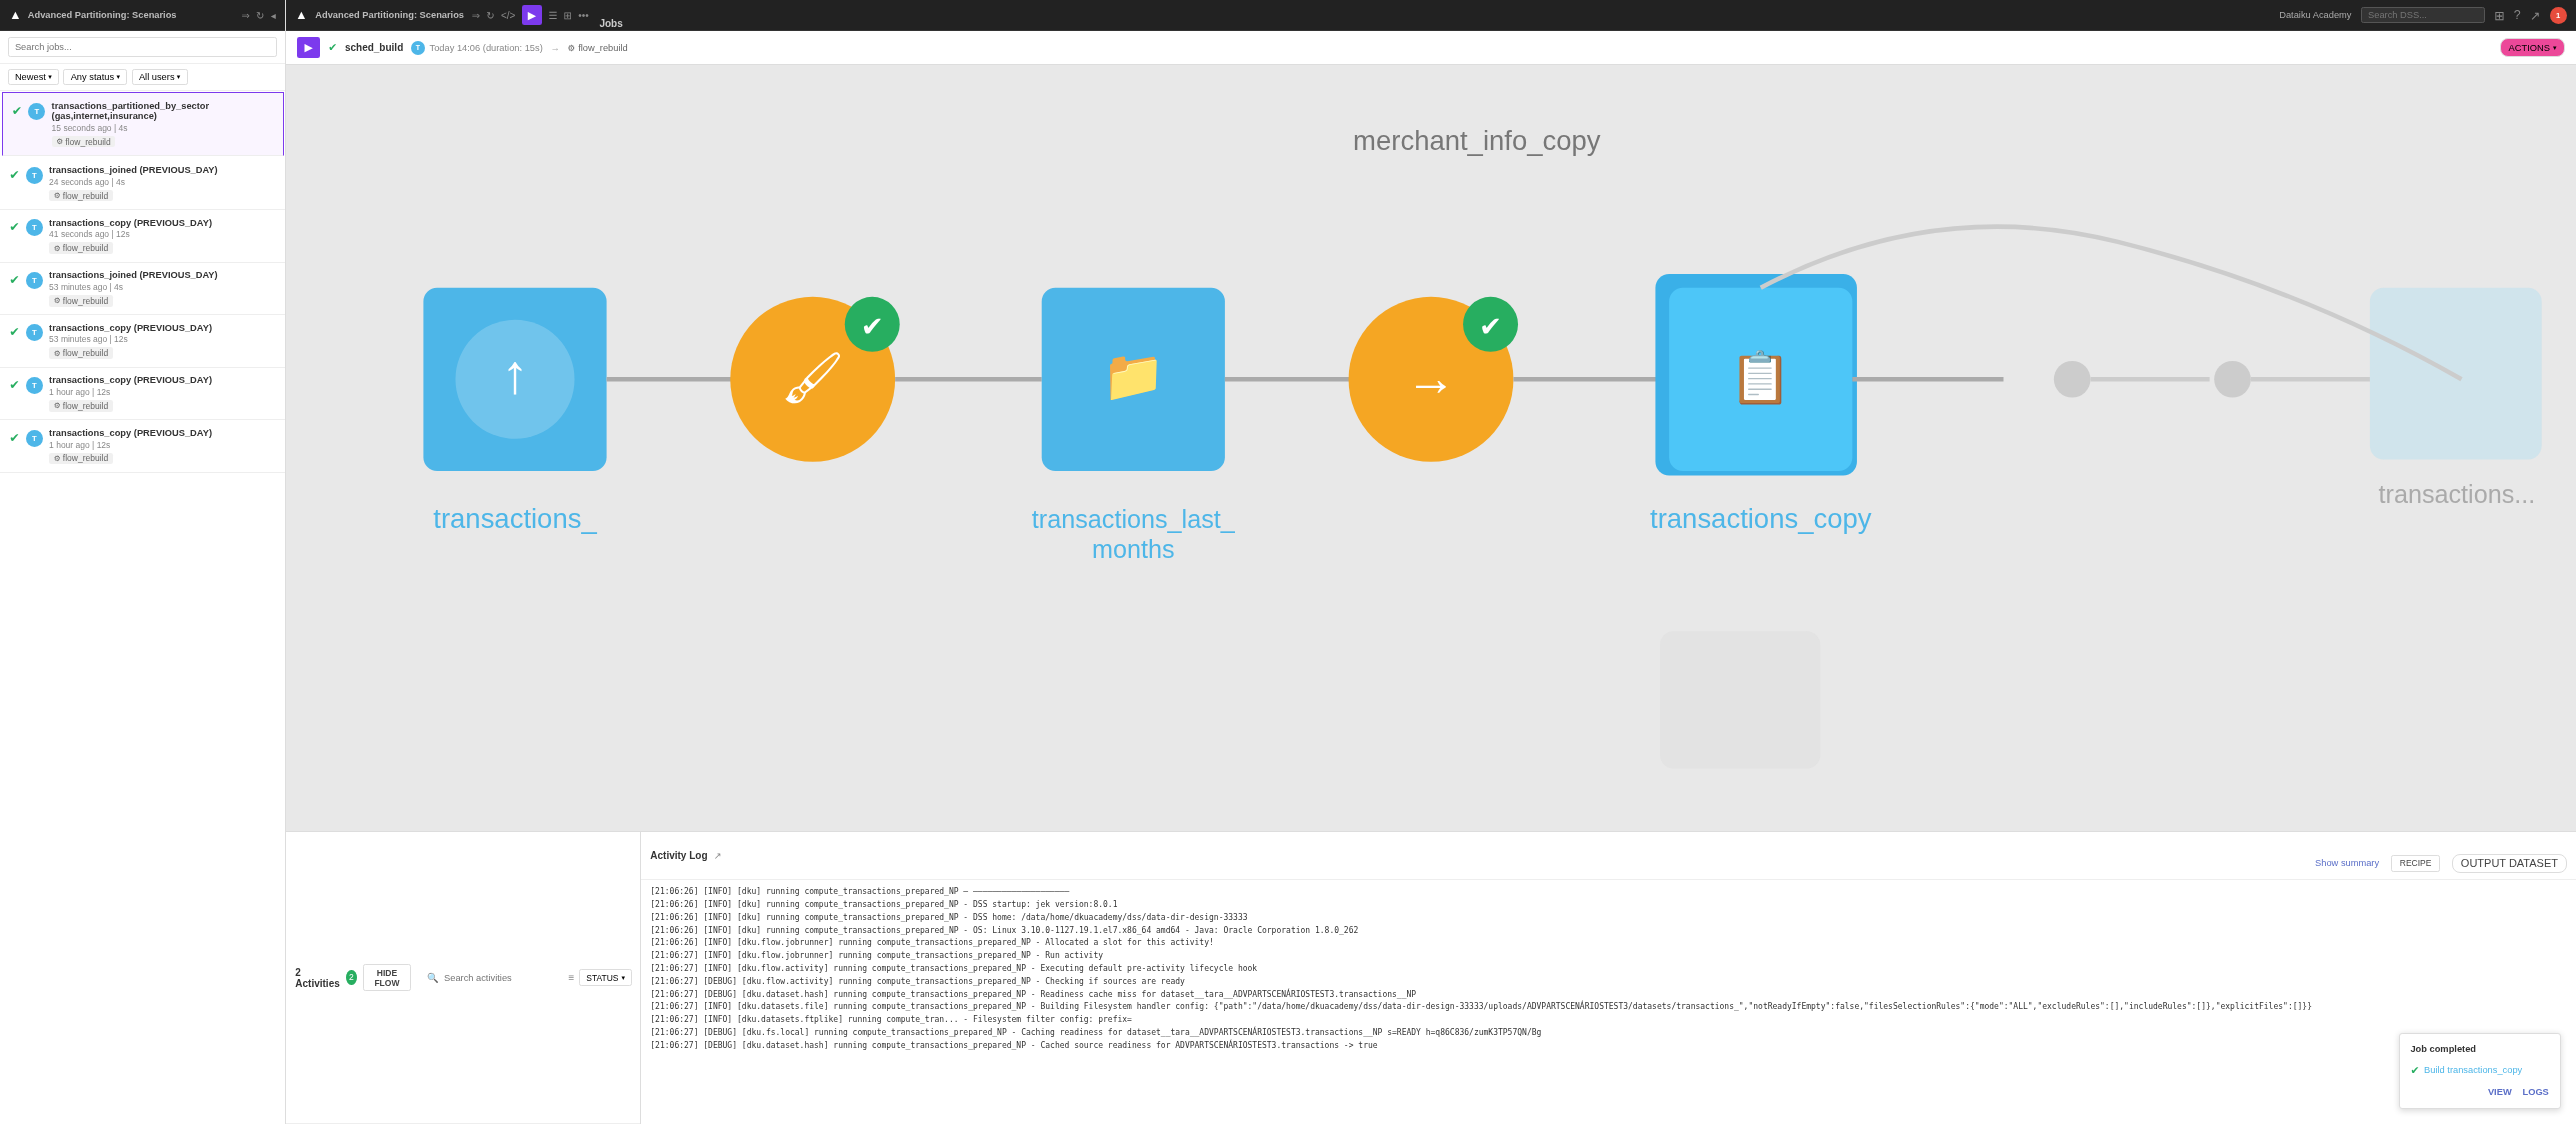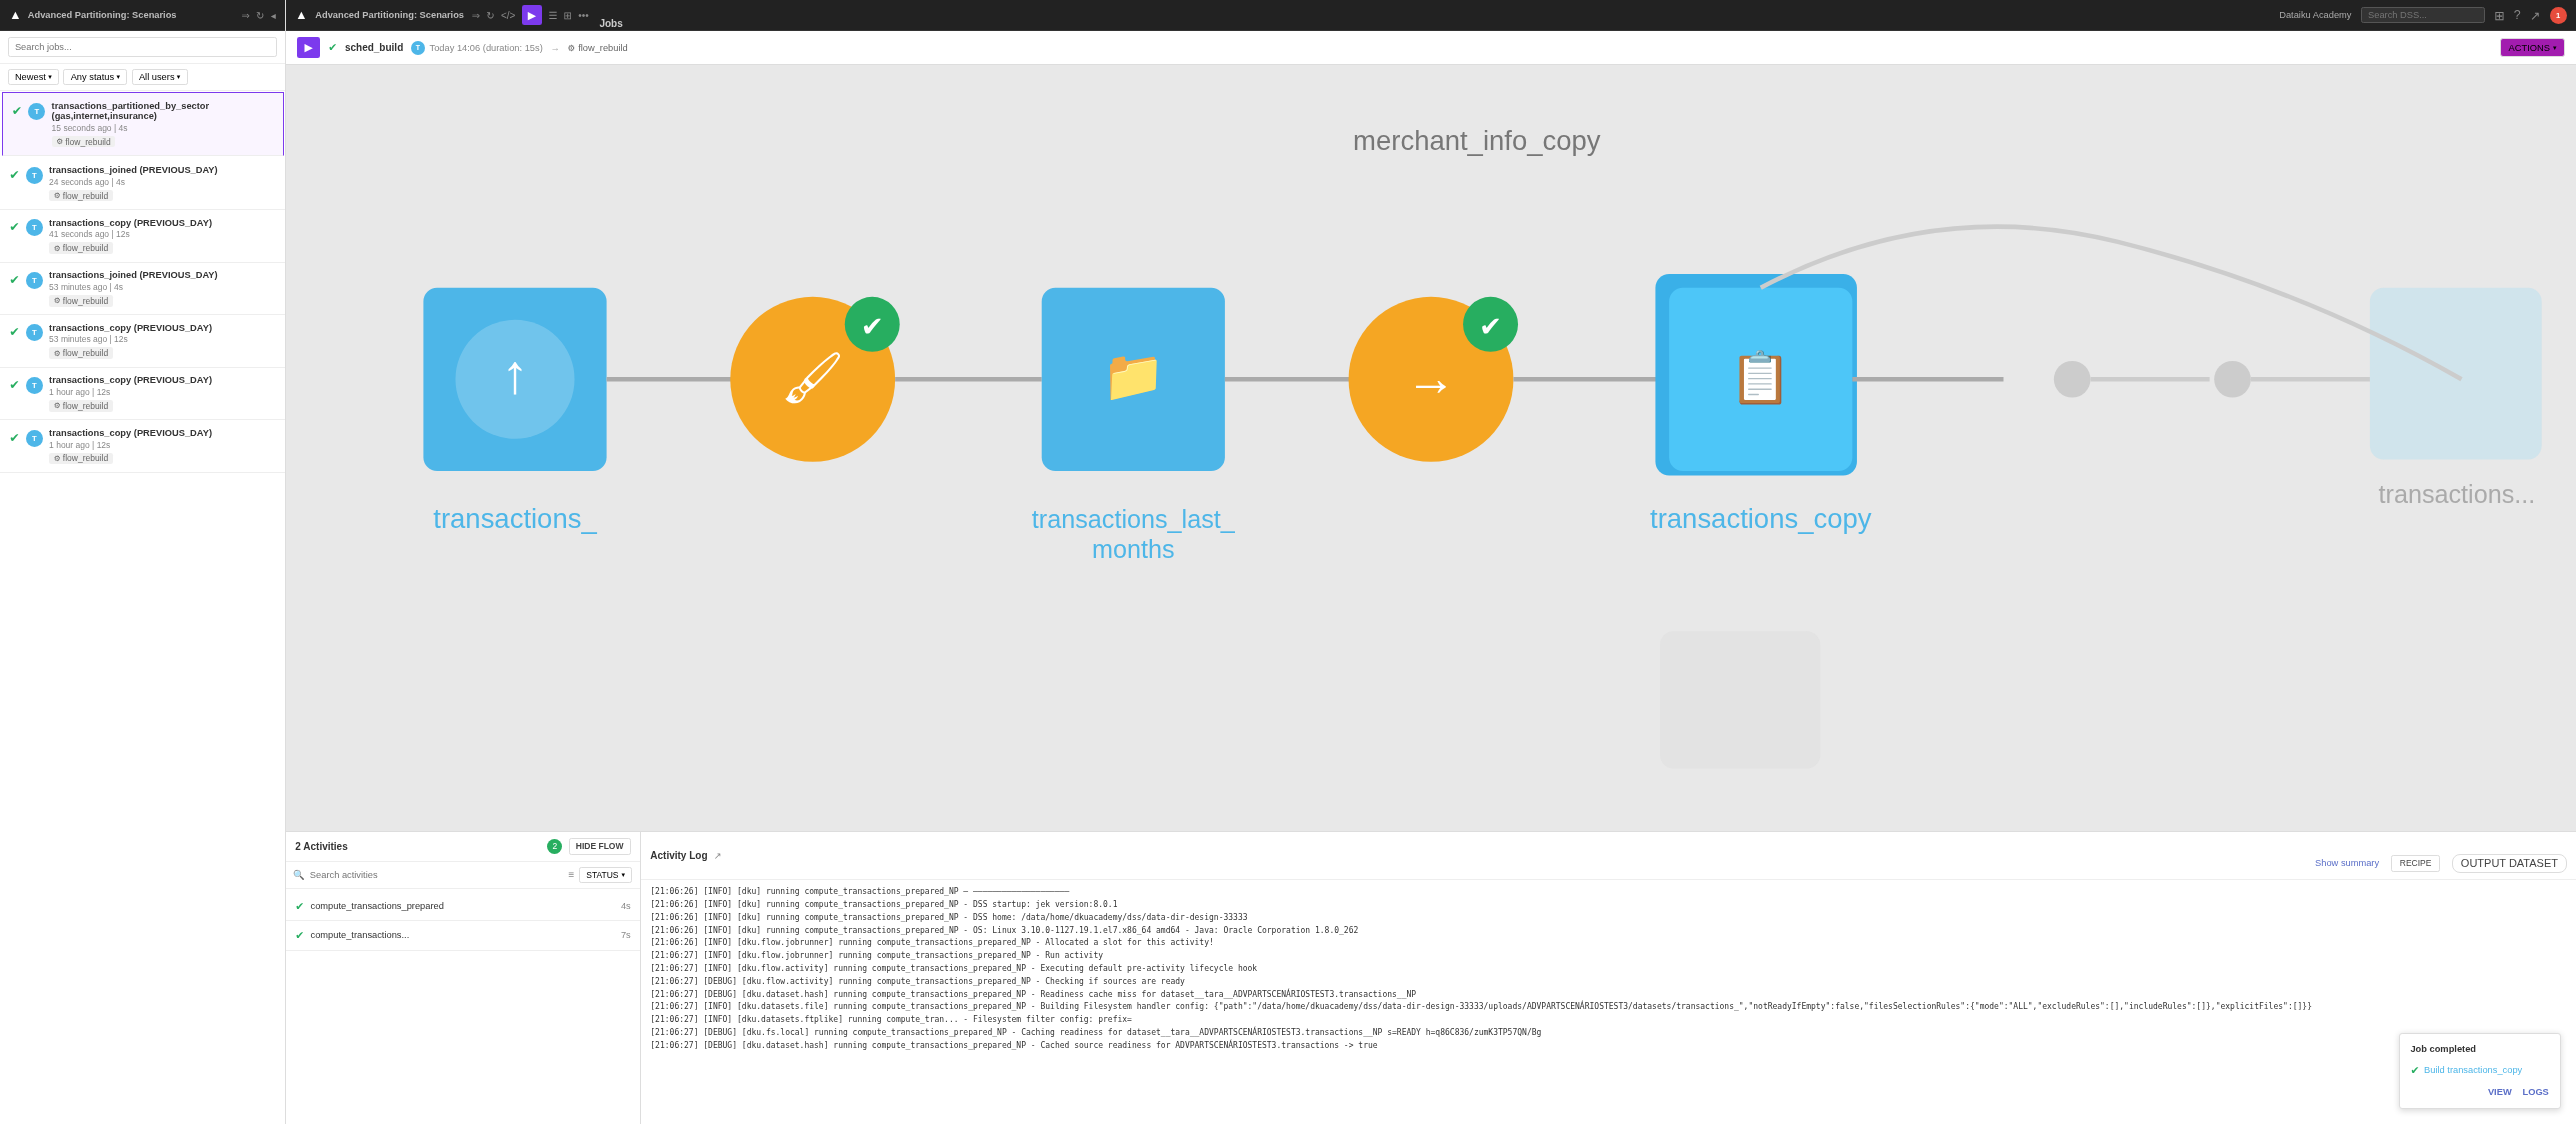--- a/index.html
+++ b/index.html
@@ -169,21 +169,21 @@
     <span style="font-size:10px; font-weight:700; color:#333;">sched_build</span>
     <div style="display:flex; align-items:center; gap:4.6px; font-size:9.3px; color:#888;">
       <div style="background:#4db6e8; color:#fff; border-radius:50%; width:14px; height:14px; display:inline-flex; align-items:center; justify-content:center; font-size:7px; font-weight:700;">T</div>
       <span>Today 14:06 (duration: 15s)</span>
     </div>
     <span style="color:#aaa; font-size:9.3px;">→</span>
     <div style="display:flex; align-items:center; gap:3.1px; font-size:9.3px; color:#666;">
       <span style="font-size:8.5px;">⚙</span>
       <span>flow_rebuild</span>
     </div>
-    <button style="margin-left:auto; background:#a21caf; border:0.8px solid #ddd; border-radius:3px; padding:3.1px 7.7px; font-size:9.3px; cursor:pointer; display:flex; align-items:center; gap:3.1px;">
+    <button style="margin-left:auto; background:#ec4899; border:0.8px solid #ddd; border-radius:8px; padding:3.1px 7.7px; font-size:9.3px; cursor:pointer; display:flex; align-items:center; gap:3.1px;">
       <span>ACTIONS</span>
       <span style="font-size:7px;">▾</span>
     </button>
   </div>
 
   <div style="flex:1; background:#e8e8e8; position:relative; overflow:hidden; min-height:154px;">
     <svg width="100%" height="100%" viewBox="0 0 1000 320" style="display:block;font-size:12px">
 
       <text x="520" y="30" font-family="sans-serif" font-size="12" fill="#777" text-anchor="middle">merchant_info_copy</text>
 
@@ -235,21 +235,21 @@
 
       <path d="M 644 90 Q 720 50 800 70 Q 880 90 950 130" stroke="#ccc" stroke-width="2" fill="none"></path>
 
       <rect x="600" y="240" width="70" height="60" rx="6" fill="#ddd" opacity="0.5"></rect>
     </svg>
   </div>
 
   <div style="height:293px; background:#fff; border-top:0.8px solid #ddd; display:flex; flex-direction:column; flex-shrink:0;">
     <div style="display:flex; flex:1; overflow:hidden;">
 
-      <div style="width:355px; border-right:0.8px solid #ddd; display:flex; flex-direction:column; flex-shrink:0;">
+      <div style="width:355px; border-right:0.8px solid #ddd; display:flex; flex-direction:row; flex-shrink:0;">
 
         <div style="padding:6.2px 9.3px; display:flex; align-items:center; gap:6.2px; border-bottom:0.8px solid #eee;">
           <span style="font-size:10px; font-weight:700; color:#333; flex:1;">2 Activities</span>
           <div style="background:#27ae60; color:#fff; border-radius:50%; width:15.4px; height:15.4px; font-size:8.5px; display:flex; align-items:center; justify-content:center;">
             <span>2</span>
           </div>
           <button style="border:0.8px solid #ddd; background:#fff; border-radius:2.3px; padding:2.3px 6.2px; font-size:8.5px; cursor:pointer; color:#444; font-weight:600;">
             <span>HIDE FLOW</span>
           </button>
         </div>

